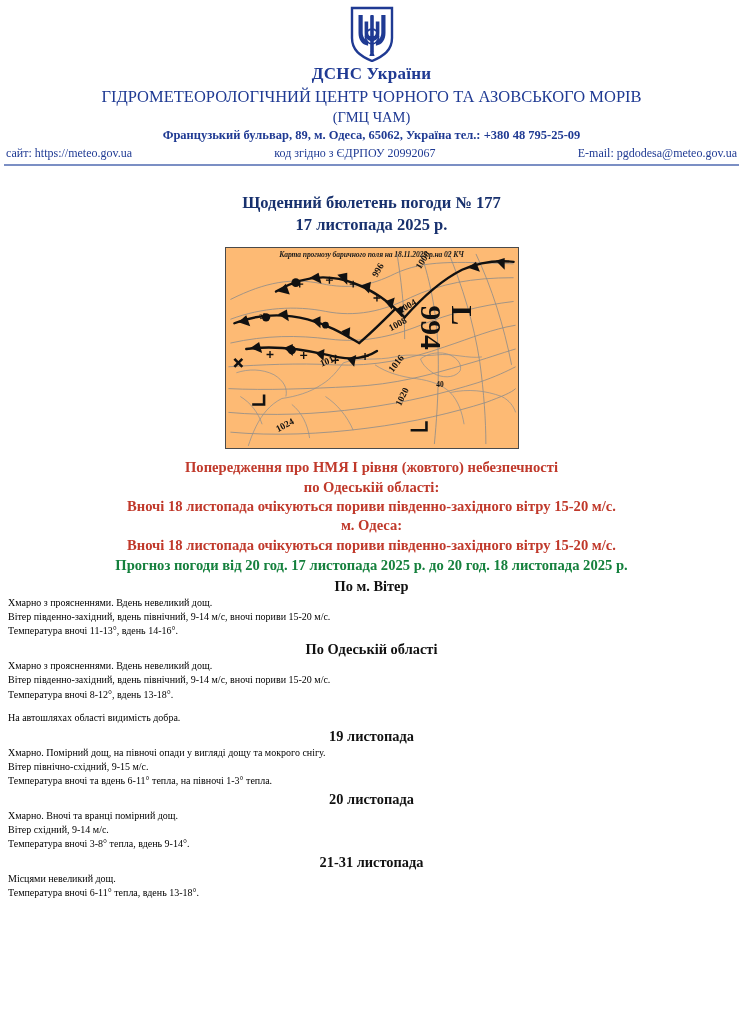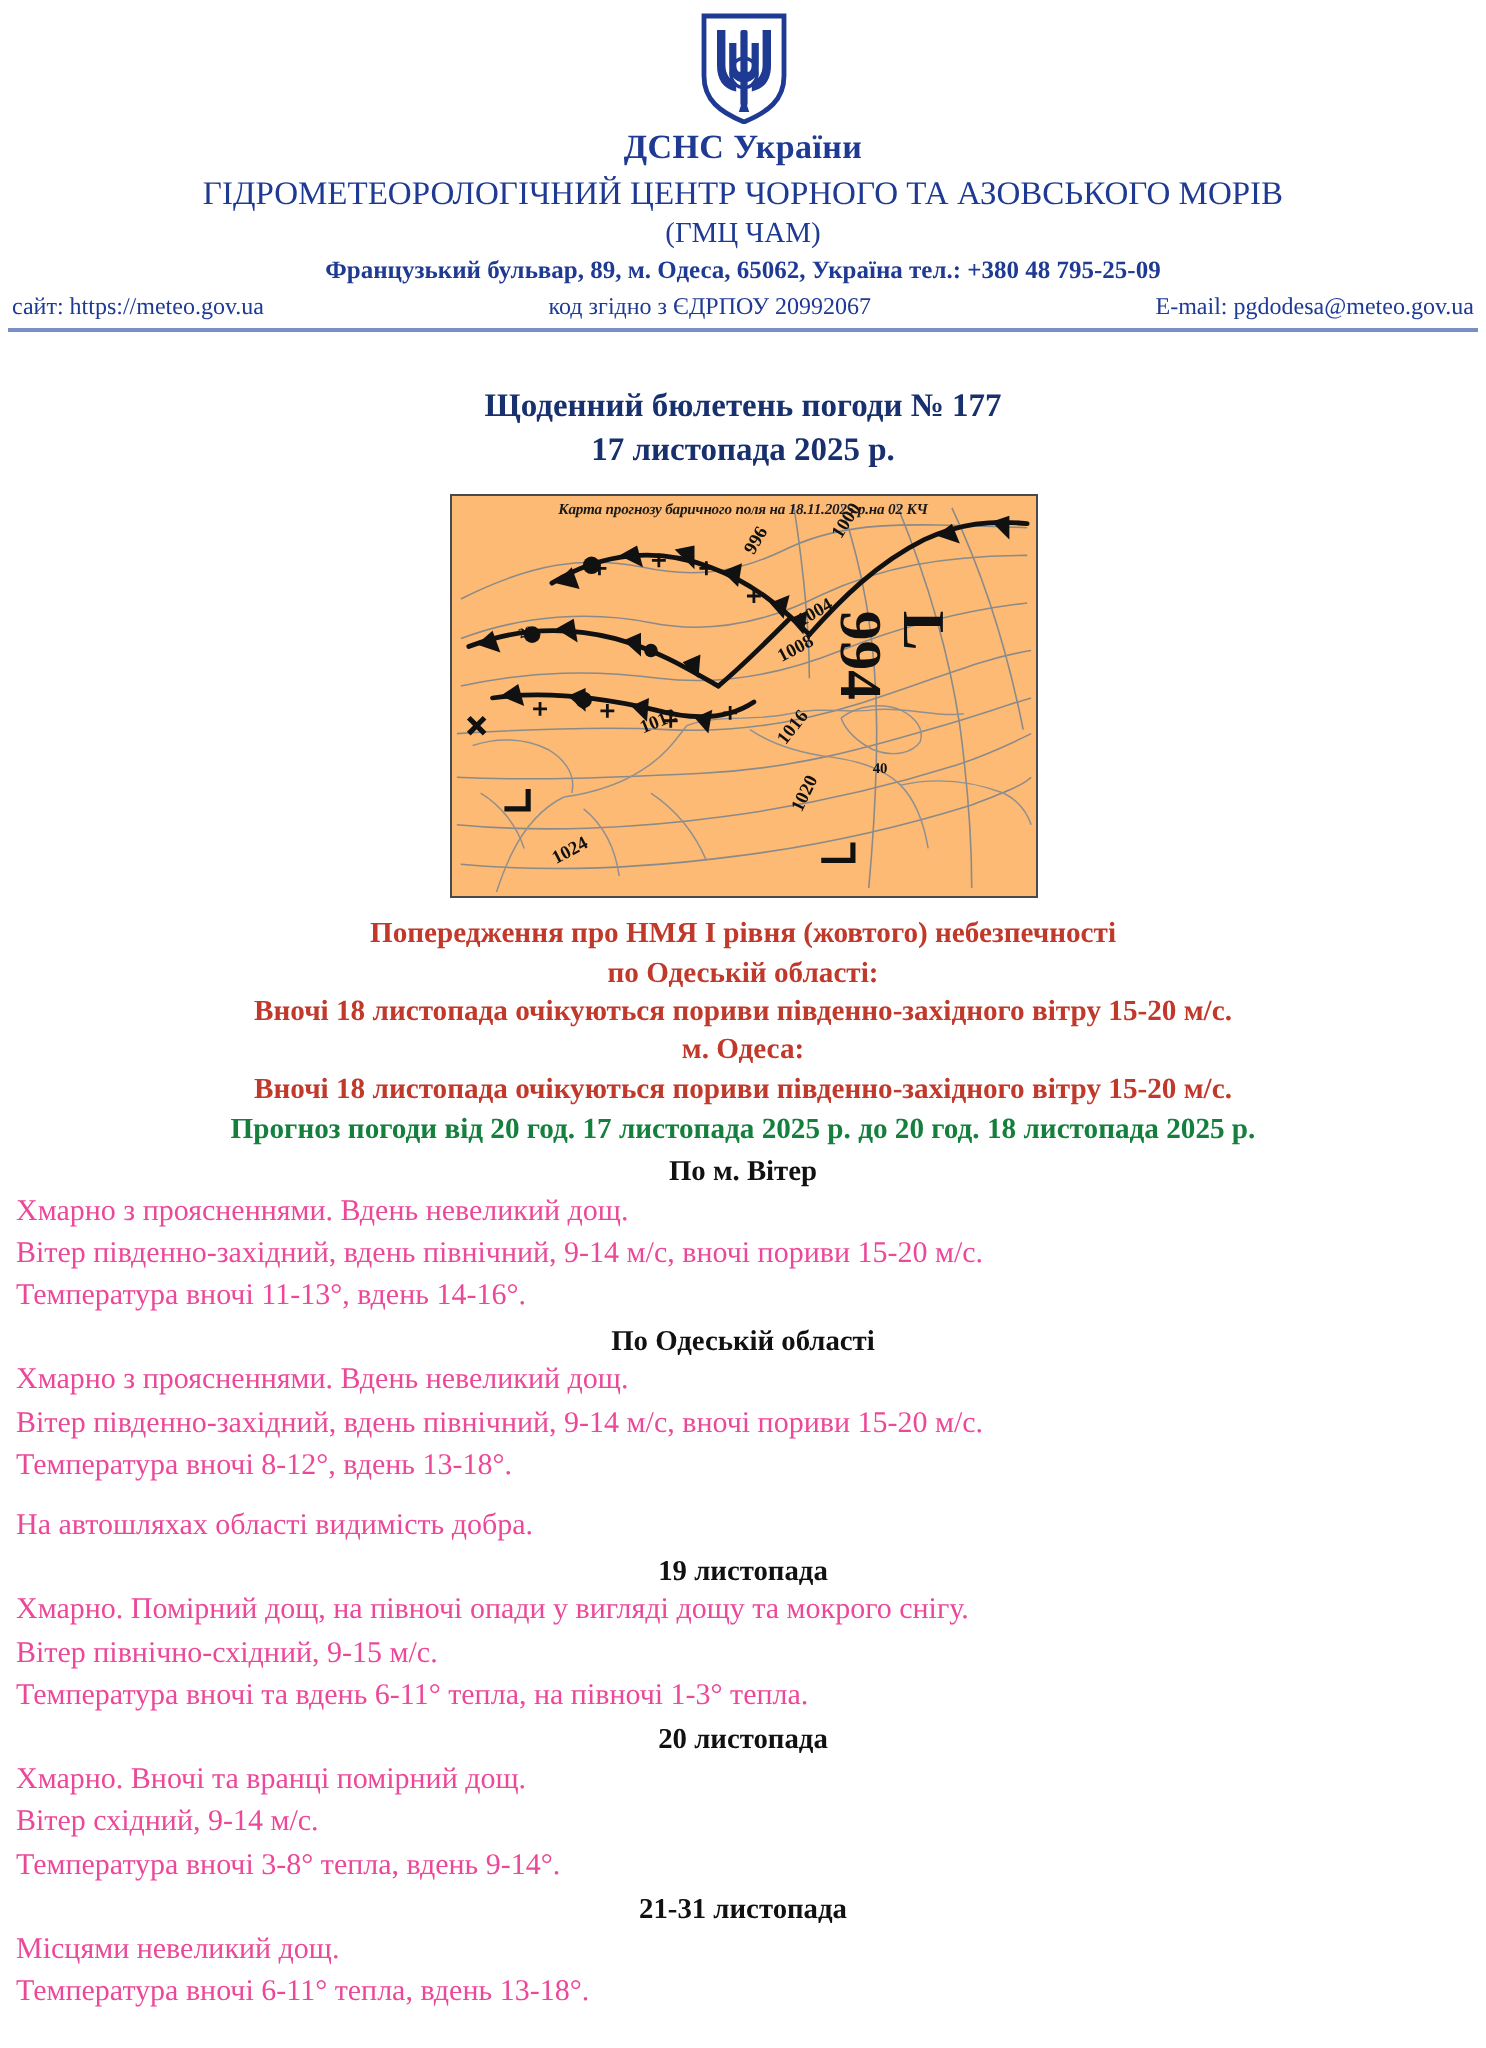--- a/index.html
+++ b/index.html
@@ -152,22 +152,22 @@
   }
   .section-head {
     text-align: center;
     font-weight: bold;
     font-size: 14.4px;
     color: #111;
     margin-top: 2px;
     line-height: 1.3;
   }
   .body-line {
-    font-size: 15px;
-    color: #ec4899;
+    font-size: 10px;
+    color: #000000;
     line-height: 1.42;
     padding-left: 8px;
     white-space: nowrap;
   }
   .spacer-sm { height: 9px; }
 </style>
 </head>
 <body>
 
 <div class="page">

